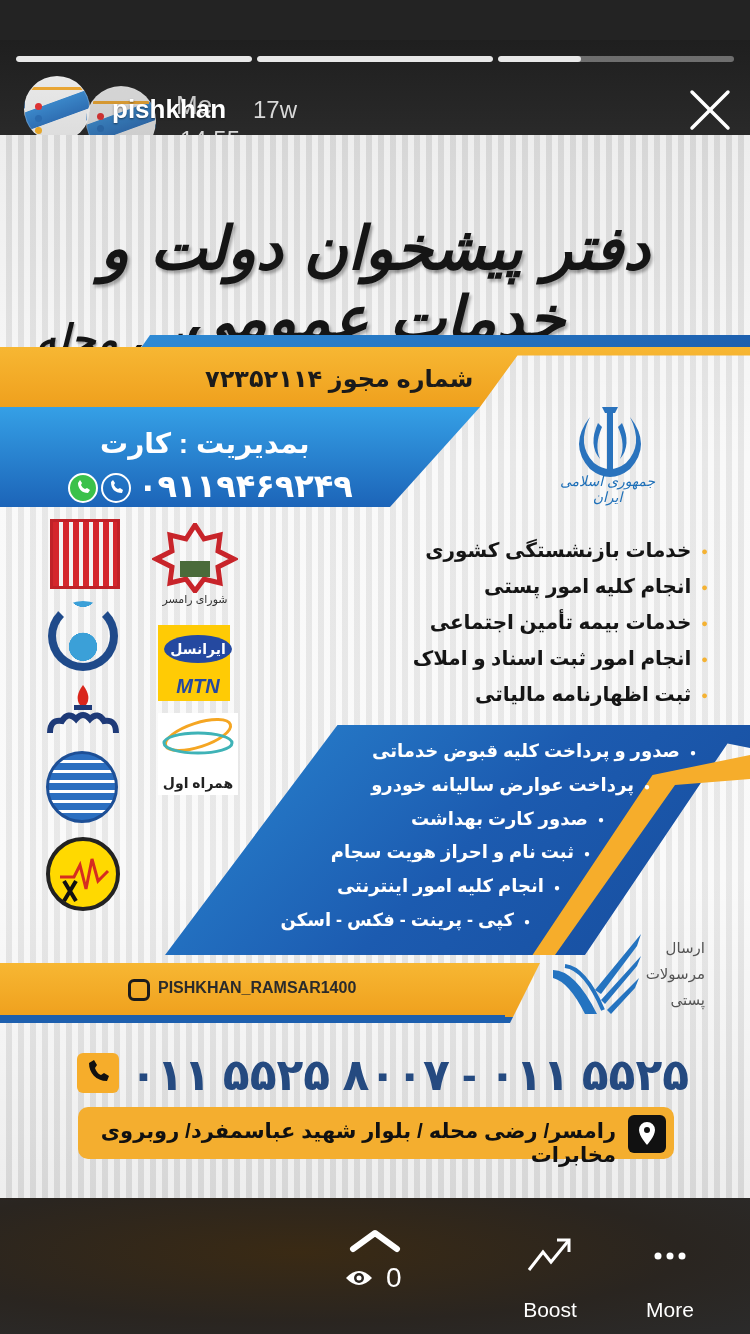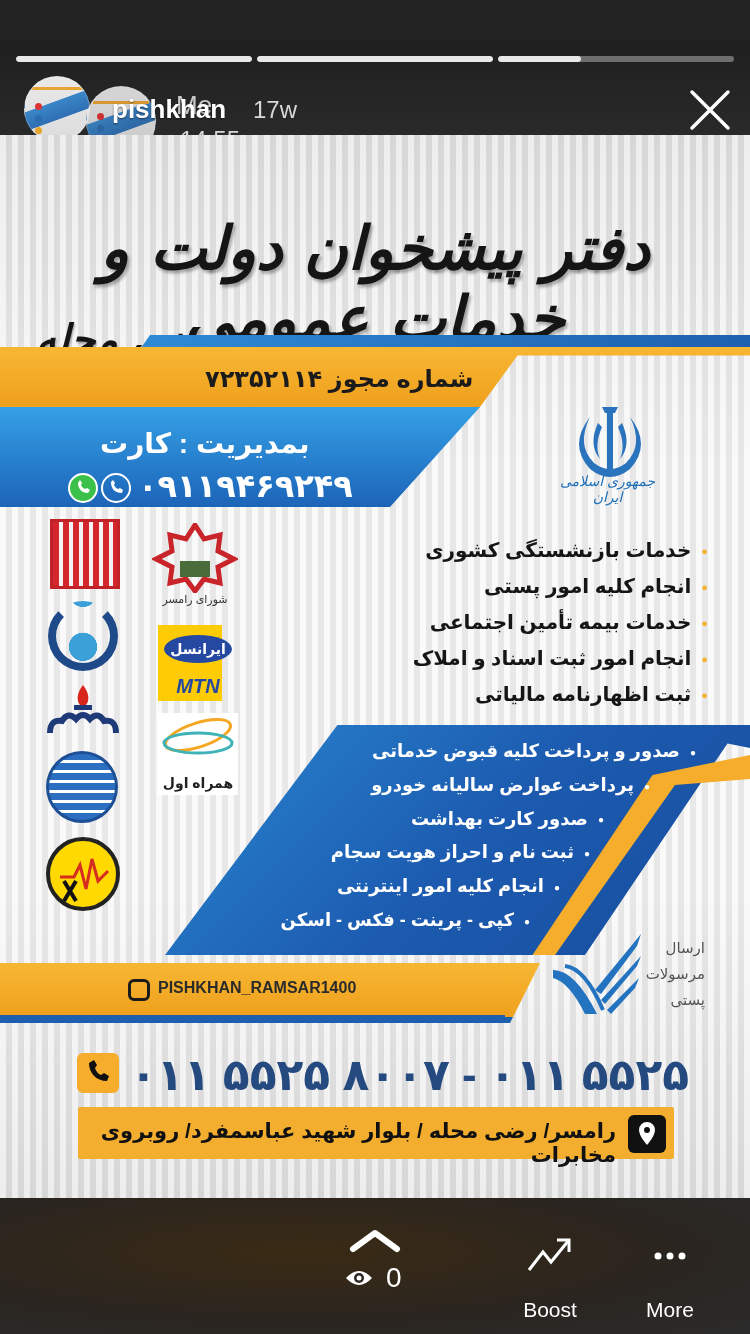--- a/index.html
+++ b/index.html
@@ -60,21 +60,21 @@
 
   
   .logo { position: absolute; }
   .logo-tax { left: 50px; top: 384px; width: 70px; height: 70px;
     background: repeating-linear-gradient(90deg, #d4262c 0 6px, #f3f3f3 6px 10px); border: 3px solid #c02228; }
   .logo-council { left: 152px; top: 388px; width: 86px; height: 70px; }
   .logo-council-cap { position: absolute; left: 150px; top: 458px; width: 90px; text-align: center; font-size: 11px; color: #333; direction: rtl; }
   .logo-water { left: 48px; top: 466px; width: 70px; height: 70px; border-radius: 50%;
     border: 8px solid #1f4a8a; border-top-color: transparent;
     background: radial-gradient(circle at 50% 70%, #3ba0d8 30%, transparent 31%); }
-  .logo-mtn { left: 158px; top: 490px; width: 64px; height: 76px; background: #ffcb05; }
+  .logo-mtn { left: 158px; top: 490px; width: 72px; height: 76px; background: #ffcb05; }
   .mtn-oval { position: absolute; left: 6px; top: 10px; width: 68px; height: 28px; border-radius: 50%; background: #2549a0;
     color: #fff; font-size: 14px; font-weight: bold; text-align: center; line-height: 28px; direction: rtl; }
   .mtn-text { position: absolute; left: 0; top: 50px; width: 80px; text-align: center; font-size: 20px; font-weight: bold; font-style: italic; color: #2549a0; }
   .logo-gas { left: 44px; top: 548px; width: 78px; height: 60px; }
   .logo-mci { left: 158px; top: 578px; width: 80px; height: 82px; background: #fff; }
   .mci-cap { position: absolute; left: 0; bottom: 4px; width: 80px; text-align: center; font-size: 14px; font-weight: bold; color: #222; direction: rtl; }
   .logo-tci { left: 46px; top: 616px; width: 72px; height: 72px; border-radius: 50%;
     background: repeating-linear-gradient(0deg, #2c6fc0 0 7px, #ffffff 7px 10px); border: 3px solid #1d4f96; }
   .logo-power { left: 46px; top: 702px; width: 74px; height: 74px; border-radius: 50%; background: #ffd900; border: 4px solid #222; }
 
@@ -99,21 +99,21 @@
     clip-path: polygon(0 0, 72% 0, 68% 100%, 0 100%); border-bottom: 6px solid #1d5fae; }
   .insta-bottom { position: absolute; left: 0; top: 880px; width: 505px; height: 8px; background: #1d5fae; }
   .insta-icon { position: absolute; left: 128px; top: 844px; width: 22px; height: 22px; border: 3px solid #1b1b1b; border-radius: 6px; }
   .insta-handle { position: absolute; left: 158px; top: 844px; font-size: 16px; font-weight: bold; color: #2b2b2b; }
   .post-logo { position: absolute; left: 545px; top: 795px; width: 100px; height: 90px; }
   .post-caption { position: absolute; left: 645px; top: 800px; width: 60px; font-size: 15px; line-height: 26px; color: #555; direction: rtl; text-align: right; }
 
   
   .phone-icon-box { position: absolute; left: 77px; top: 918px; width: 42px; height: 40px; border-radius: 6px; background: #f6ad2b; }
   .phones { position: absolute; left: 130px; top: 914px; font-size: 44px; font-weight: bold; color: #254a80; letter-spacing: 1px; }
-  .address-band { position: absolute; left: 78px; top: 972px; width: 596px; height: 52px; border-radius: 2px; background: #f4ae2f; }
+  .address-band { position: absolute; left: 78px; top: 972px; width: 596px; height: 52px; border-radius: 10px; background: #f4ae2f; }
   .pin-box { position: absolute; right: 8px; top: 8px; width: 38px; height: 38px; border-radius: 6px; background: #111; }
   .address { position: absolute; right: 58px; top: 12px; font-size: 21px; font-weight: bold; color: #111; direction: rtl; }
 
   
   .bottombar { position: absolute; left: 0; top: 1198px; width: 750px; height: 136px;
     background: radial-gradient(ellipse at 40% 40%, #3a2a14, #2a2520 60%, #2b2b2b); }
   .swipe-up { position: absolute; left: 347px; top: 1225px; width: 56px; height: 30px; cursor: pointer; }
   .viewers { position: absolute; left: 344px; top: 1262px; display: flex; align-items: center; gap: 12px; cursor: pointer; }
   .viewers .count { font-size: 28px; color: #fff; }
   .action { position: absolute; top: 1236px; width: 90px; text-align: center; cursor: pointer; }

